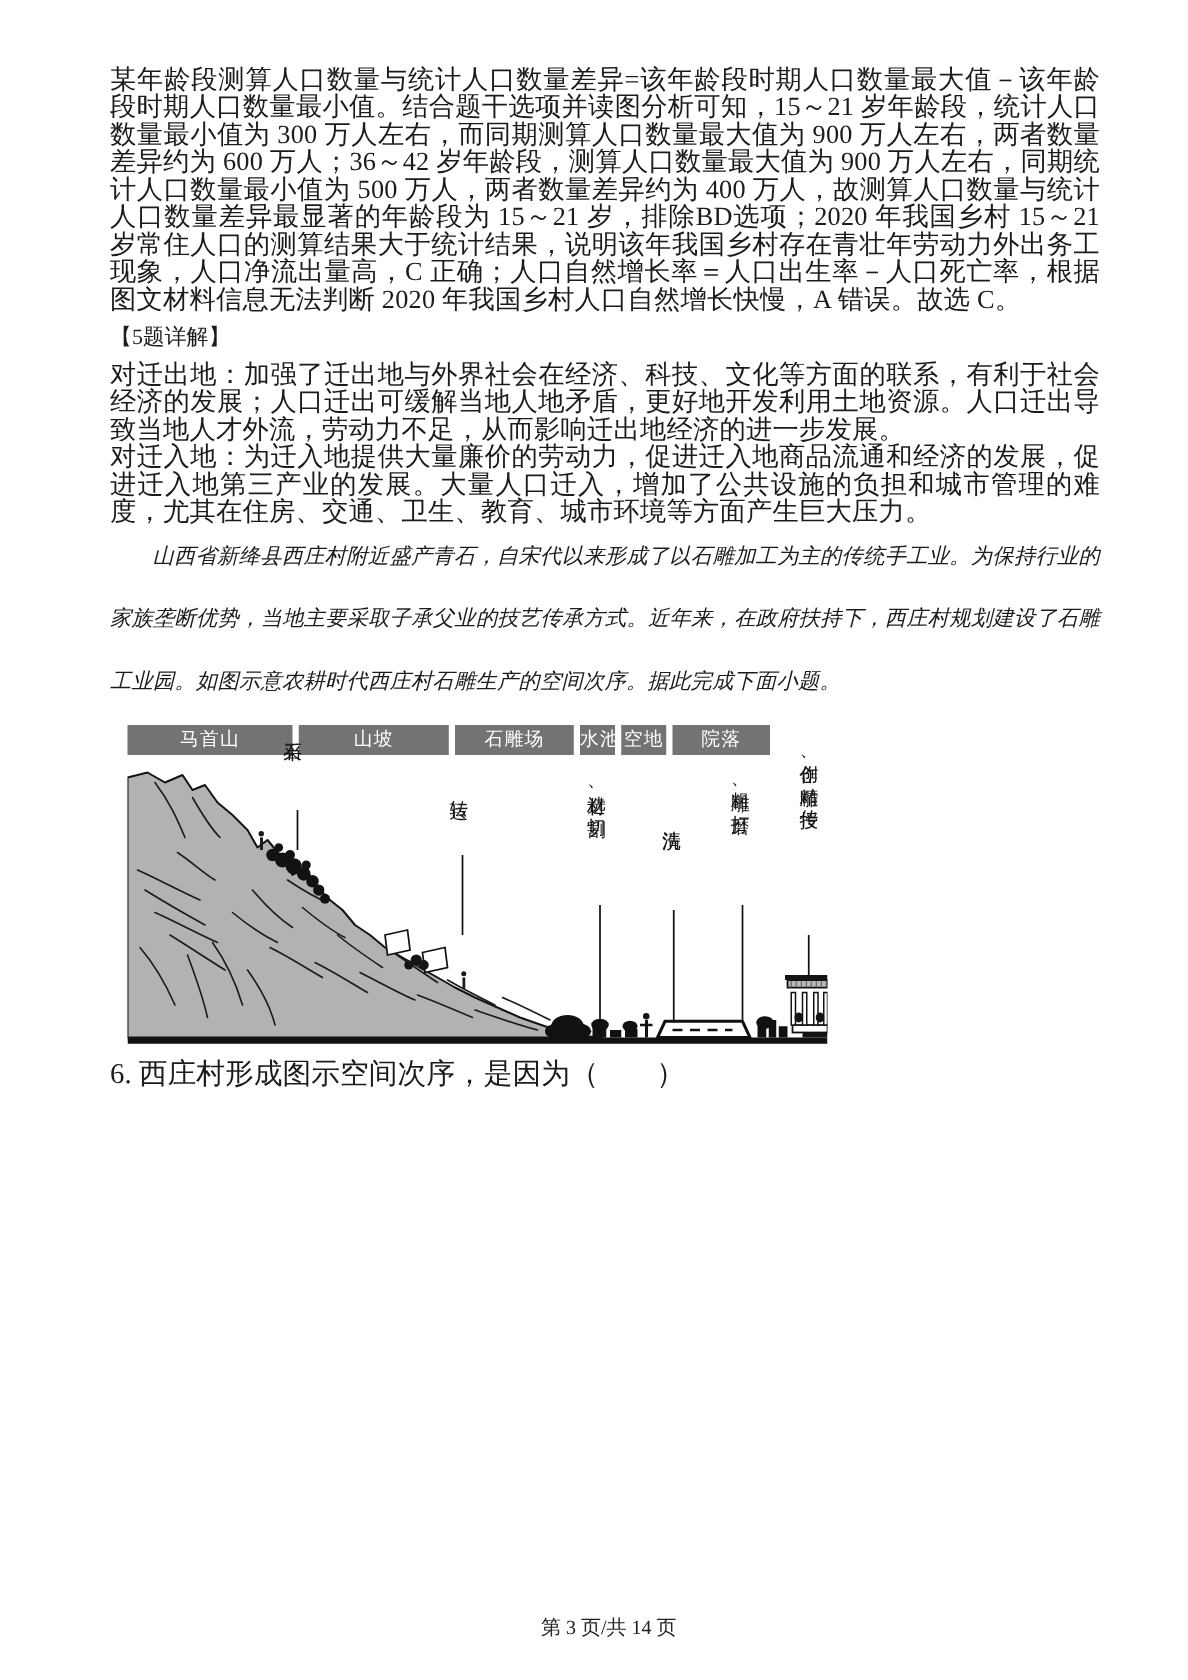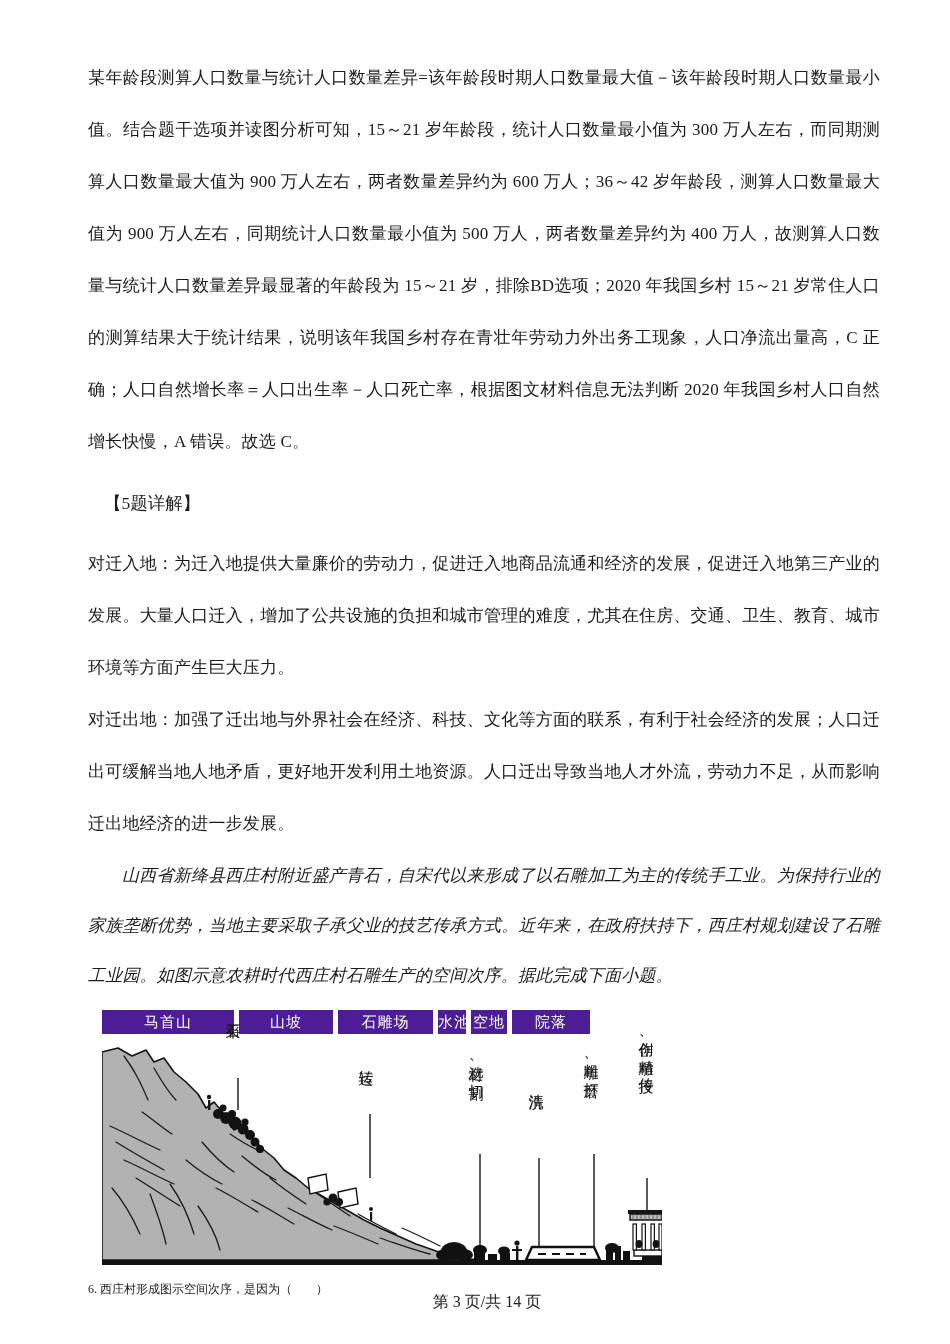--- a/index.html
+++ b/index.html
@@ -22,66 +22,66 @@
     height: 1344px;
   }
   .content {
     position: absolute;
     left: 88px;
     top: 52px;
     width: 792px;
   }
   p.para {
     margin: 0;
-    font-size: 17px;
-    line-height: 52px;
+    font-size: 21px;
+    line-height: 22px;
     text-align: justify;
     text-justify: inter-ideograph;
     letter-spacing: 0.2px;
     color: #1b1b1b;
   }
   p.para.indent {
     text-indent: 2em;
   }
   p.kai {
     font-family: "DejaVu Serif", "Liberation Serif", serif;
     font-style: italic;
     font-size: 17px;
     line-height: 50px;
   }
   p.heading {
-    margin: 16px;
+    margin: 0;
     font-size: 17.5px;
     line-height: 38px;
     color: #1b1b1b;
   }
   .question {
     margin: 0;
-    font-size: 12px;
+    font-size: 23px;
     line-height: 34px;
     color: #1b1b1b;
   }
 
   
   .figure-wrap {
     position: relative;
     width: 560px;
     margin: 10px 0 0 14px;
     height: 262px;
   }
   .hdr-row {
     position: absolute;
     left: 0; top: 0;
     width: 560px;
     height: 24px;
     display: flex;
     gap: 5px;
   }
   .hdr-box {
-    background: #4c1d95;
+    background: #737373;
     color: #ffffff;
     font-size: 15px;
     line-height: 24px;
     text-align: center;
     letter-spacing: 1px;
     white-space: nowrap;
   }
   .scene {
     position: absolute;
     left: 0;
@@ -116,31 +116,31 @@
 
 <div class="page">
   <div class="content">
 
     <p class="para">某年龄段测算人口数量与统计人口数量差异=该年龄段时期人口数量最大值－该年龄段时期人口数量最小值。结合题干选项并读图分析可知，15～21 岁年龄段，统计人口数量最小值为 300 万人左右，而同期测算人口数量最大值为 900 万人左右，两者数量差异约为 600 万人；36～42 岁年龄段，测算人口数量最大值为 900 万人左右，同期统计人口数量最小值为 500 万人，两者数量差异约为 400 万人，故测算人口数量与统计人口数量差异最显著的年龄段为 15～21 岁，排除BD选项；2020 年我国乡村 15～21 岁常住人口的测算结果大于统计结果，说明该年我国乡村存在青壮年劳动力外出务工现象，人口净流出量高，C 正确；人口自然增长率＝人口出生率－人口死亡率，根据图文材料信息无法判断 2020 年我国乡村人口自然增长快慢，A 错误。故选 C。</p>
 
     <p class="heading">【5题详解】</p>
 
 
 
+    <p class="para">对迁出地：加强了迁出地与外界社会在经济、科技、文化等方面的联系，有利于社会经济的发展；人口迁出可缓解当地人地矛盾，更好地开发利用土地资源。人口迁出导致当地人才外流，劳动力不足，从而影响迁出地经济的进一步发展。</p>
+
     <p class="para">对迁入地：为迁入地提供大量廉价的劳动力，促进迁入地商品流通和经济的发展，促进迁入地第三产业的发展。大量人口迁入，增加了公共设施的负担和城市管理的难度，尤其在住房、交通、卫生、教育、城市环境等方面产生巨大压力。</p>
-
-    <p class="para">对迁出地：加强了迁出地与外界社会在经济、科技、文化等方面的联系，有利于社会经济的发展；人口迁出可缓解当地人地矛盾，更好地开发利用土地资源。人口迁出导致当地人才外流，劳动力不足，从而影响迁出地经济的进一步发展。</p>
 
     <p class="para kai indent">山西省新绛县西庄村附近盛产青石，自宋代以来形成了以石雕加工为主的传统手工业。为保持行业的家族垄断优势，当地主要采取子承父业的技艺传承方式。近年来，在政府扶持下，西庄村规划建设了石雕工业园。如图示意农耕时代西庄村石雕生产的空间次序。据此完成下面小题。</p>
 
     <div class="figure-wrap">
 
       <div class="hdr-row">
         <div class="hdr-box" style="width:132px">马首山</div>
-        <div class="hdr-box" style="width:94px">山坡</div>
+        <div class="hdr-box" style="width:120px">山坡</div>
         <div class="hdr-box" style="width:95px">石雕场</div>
         <div class="hdr-box" style="width:28px">水池</div>
         <div class="hdr-box" style="width:36px">空地</div>
         <div class="hdr-box" style="width:78px">院落</div>
       </div>
 
       <div class="scene">
         <svg width="560" height="232" viewBox="0 0 560 232">
 
           <rect x="0" y="222" width="560" height="5" fill="#111"></rect>

